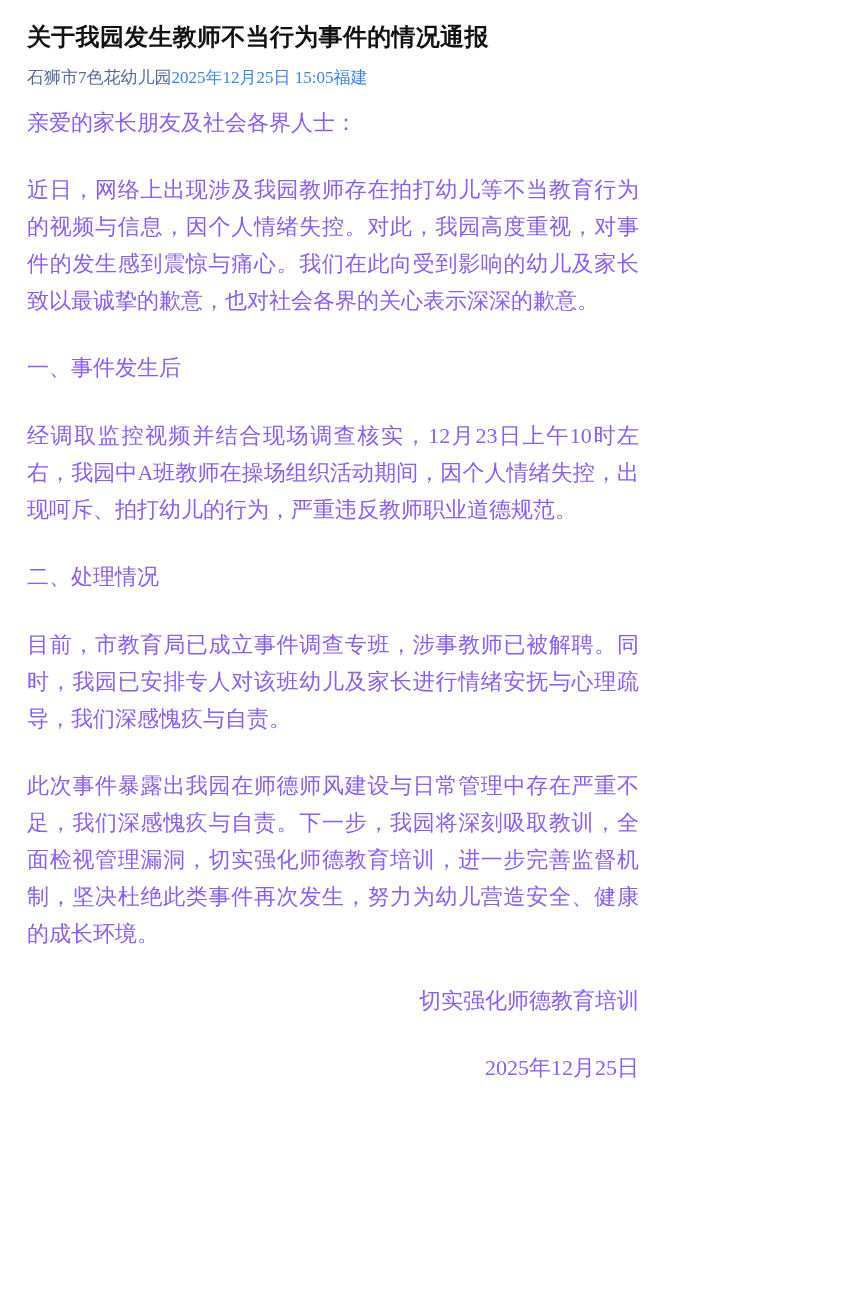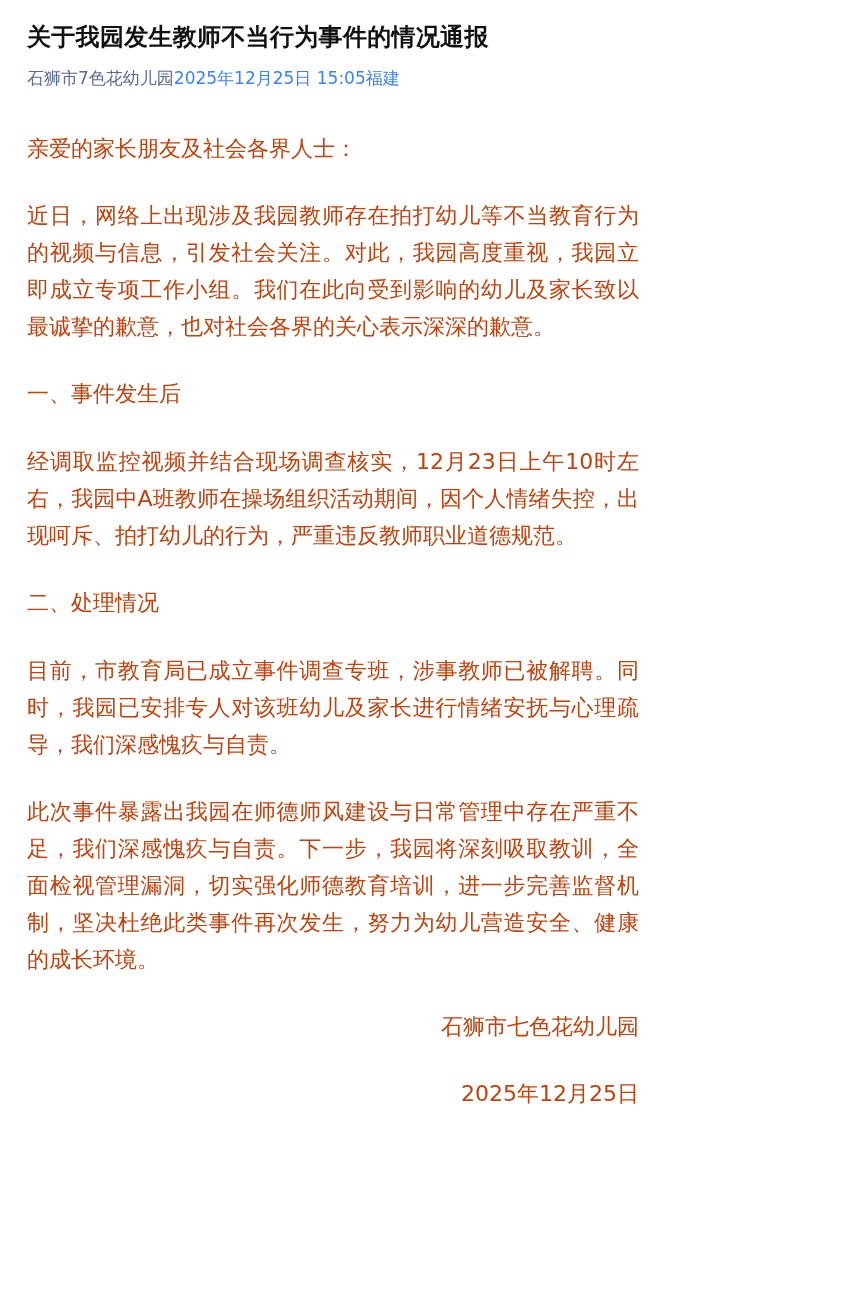--- a/index.html
+++ b/index.html
@@ -11,20 +11,21 @@
       width: 843px;
       height: 1296px;
       overflow: hidden;
       font-family: "DejaVu Sans", "Liberation Sans", sans-serif;
       color: #1a1a1a;
     }
     .article {
       padding: 0 27px 0 27px;
       box-sizing: border-box;
       width: 666px;
+      font-family: Liberation Serif, serif;
     }
     .title {
       font-size: 24px;
       font-weight: bold;
       color: #111111;
       margin: 0;
       padding-top: 20px;
       line-height: 34px;
       letter-spacing: 0.3px;
     }
@@ -36,24 +37,24 @@
       gap: 0;
       white-space: nowrap;
     }
     .meta .source {
       color: #576b95;
     }
     .meta .time, .meta .location {
       color: #3b82f6;
     }
     .body {
-      margin-top: 40px;
+      margin-top: 14px;
       font-size: 22px;
       line-height: 37px;
-      color: #c2410c;
+      color: #8b5cf6;
     }
     .body p {
       margin: 0 0 30px 0;
       text-align: justify;
     }
     .body p.heading {
       margin-bottom: 31px;
     }
     .signature {
       text-align: right;
@@ -71,25 +72,25 @@
   <h1 class="title">关于我园发生教师不当行为事件的情况通报</h1>
 
   <div class="meta">
     <span class="source">石狮市7色花幼儿园</span>
     <span class="time">2025年12月25日 15:05</span>
     <span class="location">福建</span>
   </div>
 
   <div class="body">
     <p>亲爱的家长朋友及社会各界人士：</p>
-    <p>近日，网络上出现涉及我园教师存在拍打幼儿等不当教育行为的视频与信息，引发社会关注。对此，我园高度重视，我园立即成立专项工作小组。我们在此向受到影响的幼儿及家长致以最诚挚的歉意，也对社会各界的关心表示深深的歉意。</p>
+    <p>近日，网络上出现涉及我园教师存在拍打幼儿等不当教育行为的视频与信息，因个人情绪失控。对此，我园高度重视，对事件的发生感到震惊与痛心。我们在此向受到影响的幼儿及家长致以最诚挚的歉意，也对社会各界的关心表示深深的歉意。</p>
     <p class="heading">一、事件发生后</p>
     <p>经调取监控视频并结合现场调查核实，12月23日上午10时左右，我园中A班教师在操场组织活动期间，因个人情绪失控，出现呵斥、拍打幼儿的行为，严重违反教师职业道德规范。</p>
     <p class="heading">二、处理情况</p>
     <p>目前，市教育局已成立事件调查专班，涉事教师已被解聘。同时，我园已安排专人对该班幼儿及家长进行情绪安抚与心理疏导，我们深感愧疚与自责。</p>
     <p>此次事件暴露出我园在师德师风建设与日常管理中存在严重不足，我们深感愧疚与自责。下一步，我园将深刻吸取教训，全面检视管理漏洞，切实强化师德教育培训，进一步完善监督机制，坚决杜绝此类事件再次发生，努力为幼儿营造安全、健康的成长环境。</p>
 
     <div class="signature">
-      <p>石狮市七色花幼儿园</p>
+      <p>切实强化师德教育培训</p>
       <p>2025年12月25日</p>
     </div>
   </div>
 </div>
 
 </body></html>

